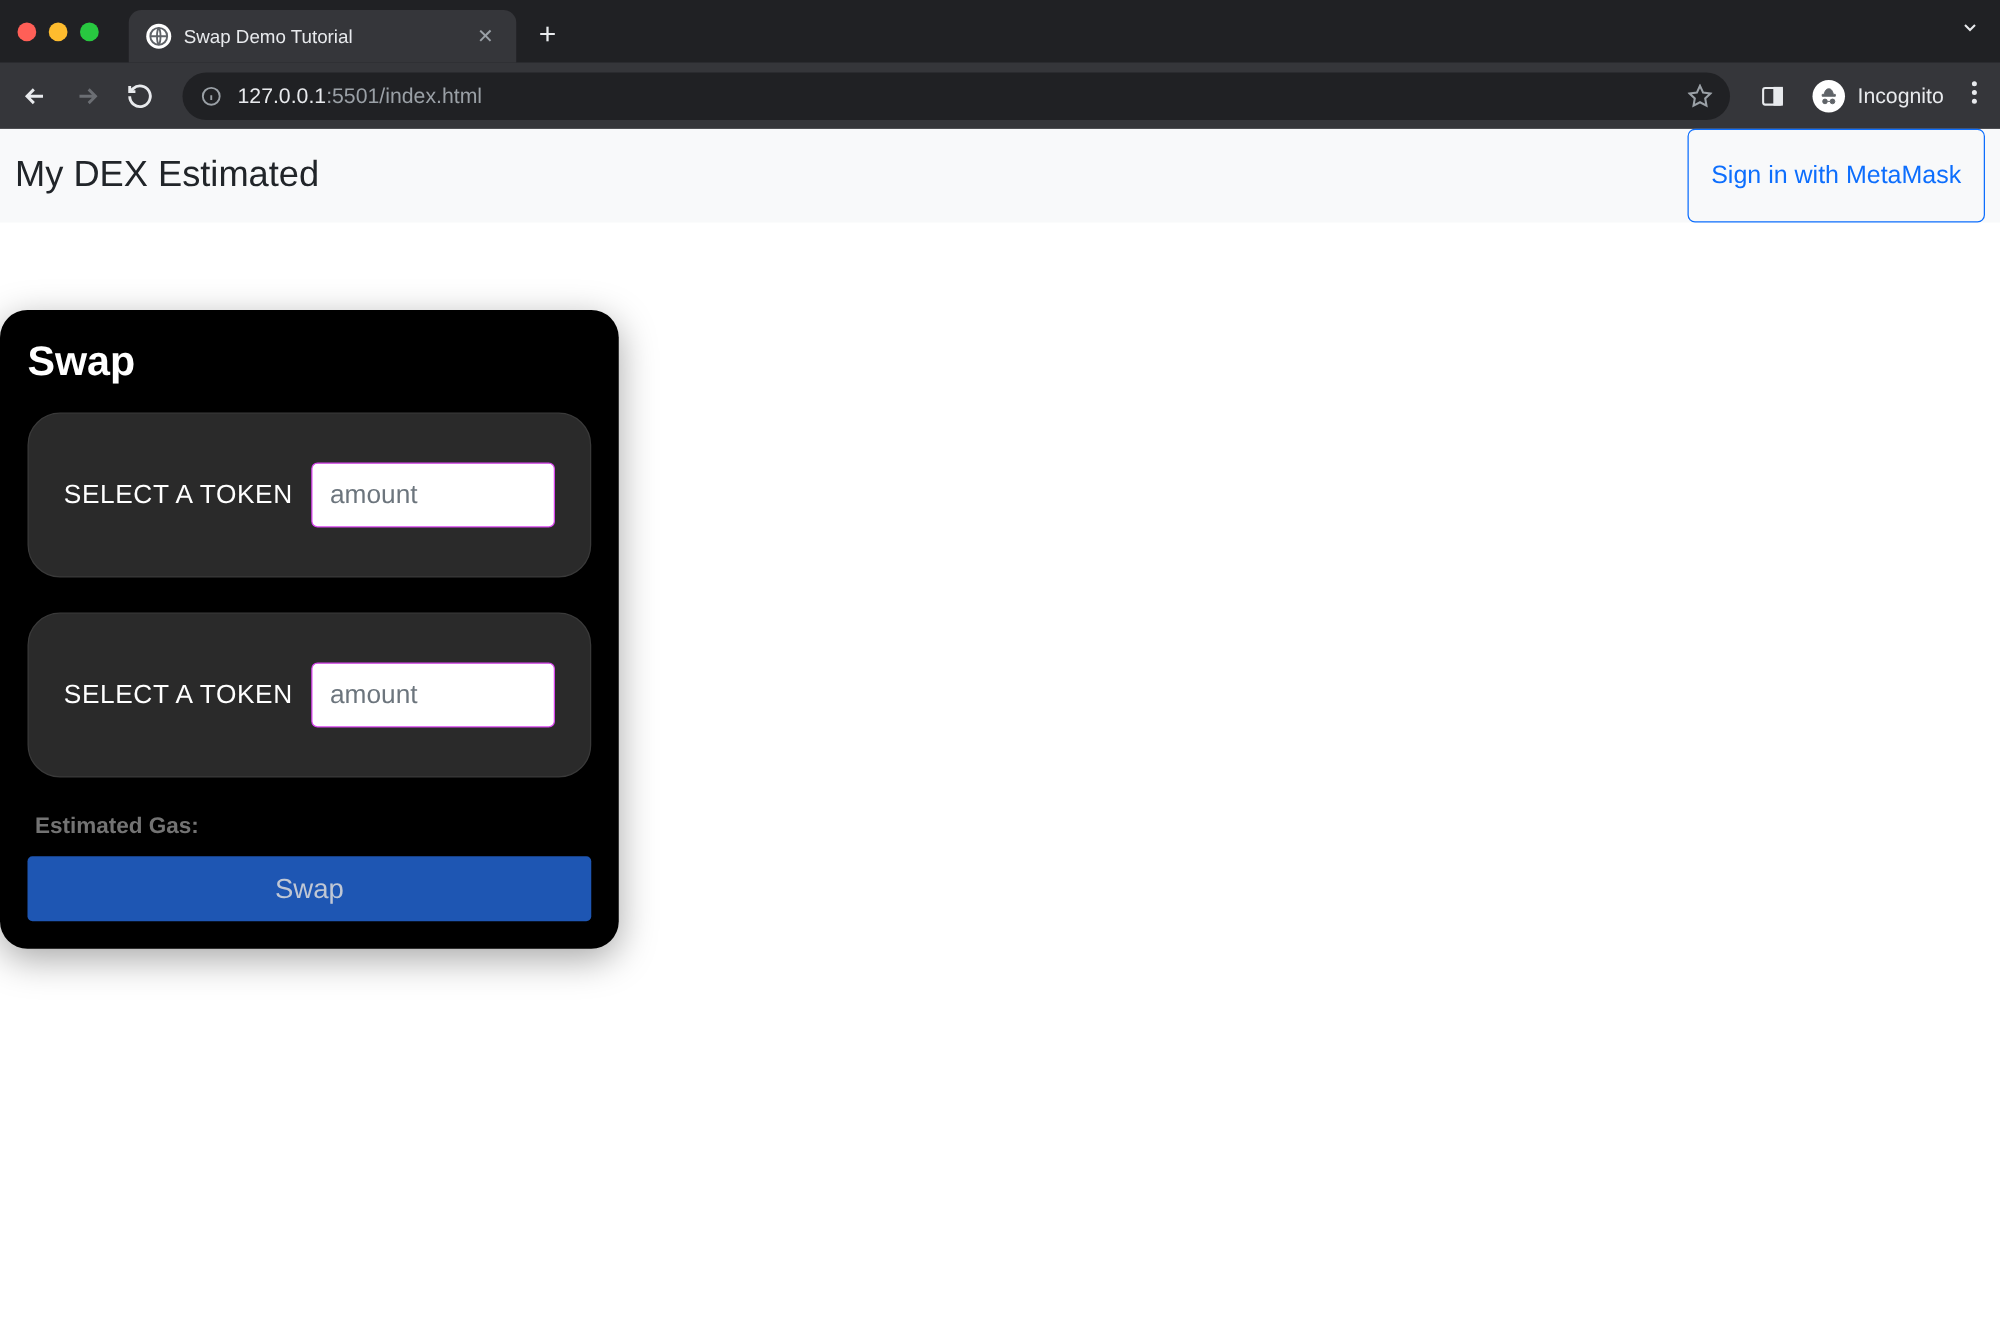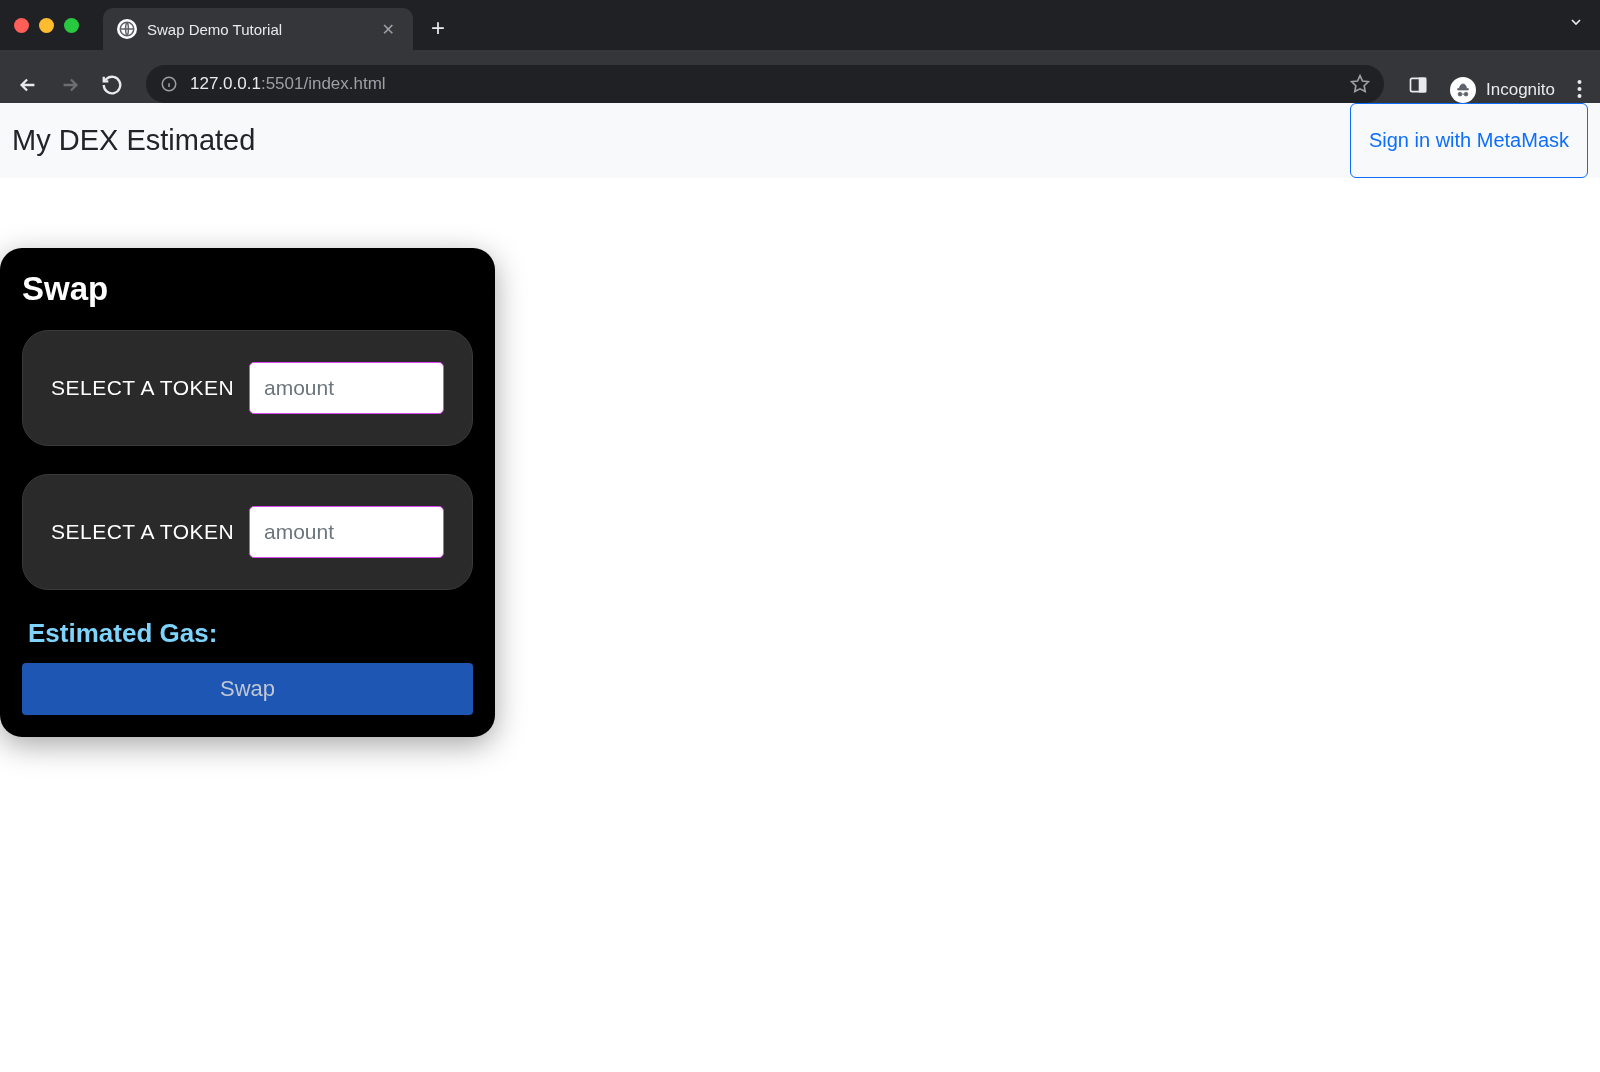--- a/index.html
+++ b/index.html
@@ -91,21 +91,21 @@
       position: absolute;
       right: 16px;
       color: #e8eaed;
       top: 14px;
     }
 
     .toolbar {
       background: #35363a;
       height: 65px;
       display: flex;
-      align-items: flex-end;
+      align-items: center;
       padding: 0 10px;
       gap: 6px;
     }
     .nav-btn {
       width: 36px;
       height: 36px;
       display: flex;
       align-items: center;
       justify-content: center;
       color: #e8eaed;
@@ -221,21 +221,21 @@
     .swap-title {
       color: #fff;
       font-size: 33px;
       font-weight: 700;
       margin-bottom: 22px;
     }
     .token-row {
       background: #2a2a2a;
       border: 1px solid #3a3a3a;
       border-radius: 26px;
-      height: 116px;
+      height: 132px;
       display: flex;
       align-items: center;
       justify-content: space-between;
       padding: 0 28px;
       margin-bottom: 28px;
     }
     .token-select {
       color: #fff;
       font-size: 21px;
       letter-spacing: 0.5px;
@@ -247,22 +247,22 @@
       border-radius: 5px;
       border: 1px solid #d946ef;
       background: #fff;
       padding: 0 14px;
       font-size: 21px;
       color: #333;
     }
     .amount-input::placeholder { color: #6c757d; }
 
     .gas-label {
-      color: #7dd3fc;
-      font-size: 26px;
+      color: #737373;
+      font-size: 18px;
       font-weight: 600;
       margin: 24px 0 14px 6px;
     }
     .swap-button {
       width: 100%;
       background: #1e56b3;
       color: #c0c7d4;
       font-size: 22px;
       border: none;
       border-radius: 4px;

